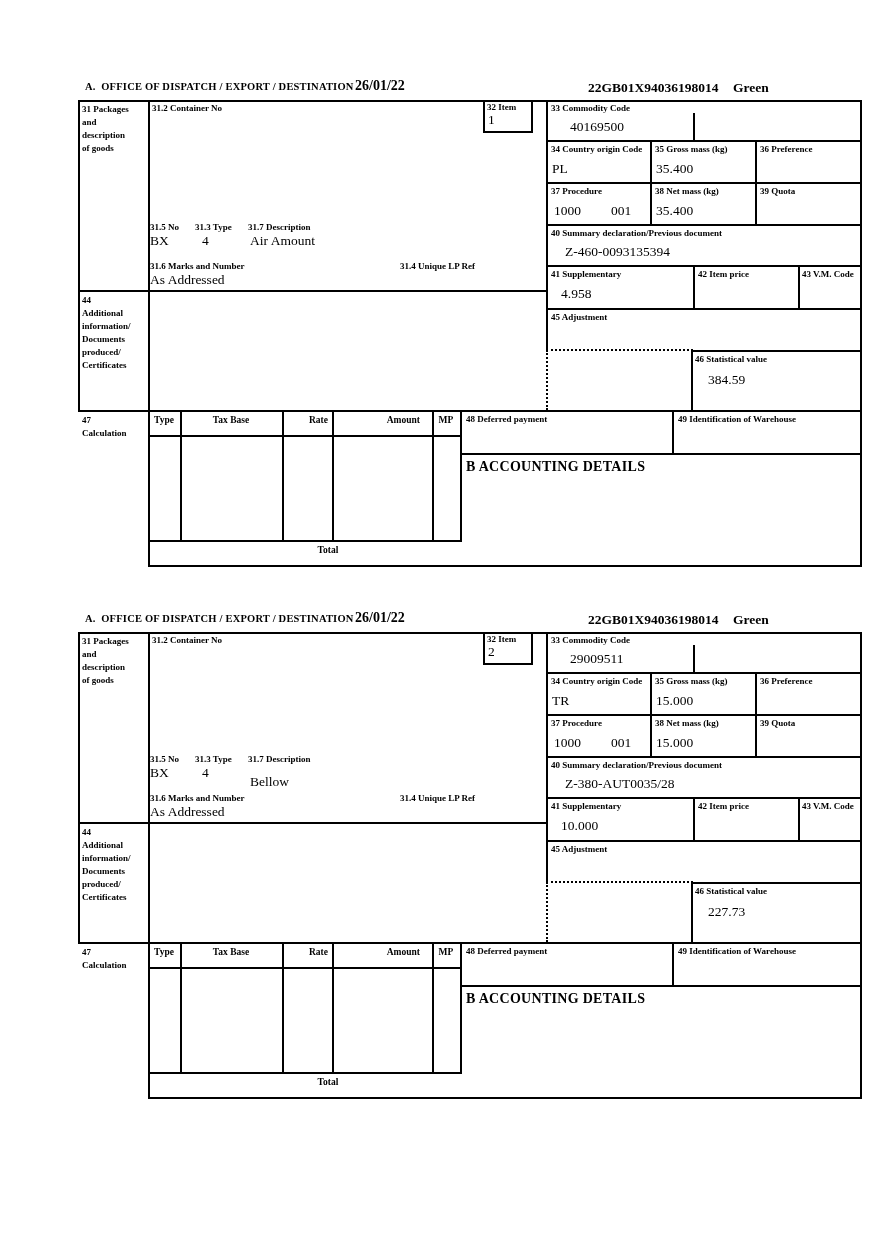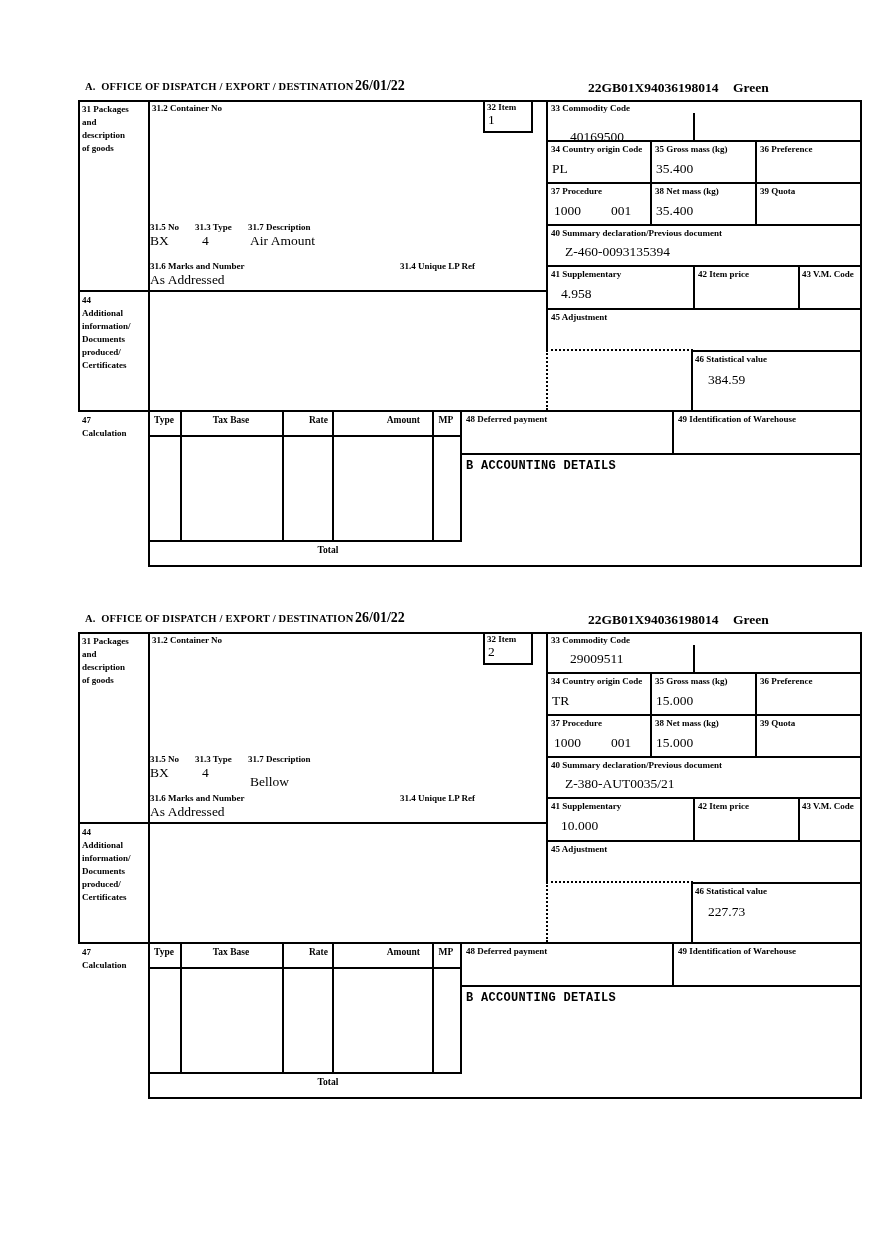--- a/index.html
+++ b/index.html
@@ -7,21 +7,21 @@
          font-family:"Liberation Serif",serif;overflow:hidden;}
   .section{position:absolute;left:78px;width:786px;height:500px;}
   .sec0{top:78px;} .sec1{top:610px;}
   
   .lbl{position:absolute;font-size:9px;font-weight:bold;line-height:13px;white-space:pre-line;}
   .lbl-s{position:absolute;font-size:9px;font-weight:bold;line-height:11px;white-space:pre;}
   .val{position:absolute;font-size:13.5px;line-height:15px;white-space:pre;}
   .office{position:absolute;font-size:10.5px;font-weight:bold;white-space:pre;letter-spacing:.2px;}
   .date{position:absolute;font-size:14px;font-weight:bold;}
   .mrn{position:absolute;font-size:13.5px;font-weight:bold;white-space:pre;}
-  .bacc{position:absolute;font-size:12px;font-weight:bold;letter-spacing:.3px;font-family:Liberation Mono, monospace;}
+  .bacc{position:absolute;font-size:14px;font-weight:bold;letter-spacing:.3px;}
   .thead{position:absolute;font-size:9.5px;font-weight:bold;top:337px;}
   .total{position:absolute;font-size:9.5px;font-weight:bold;left:70px;width:360px;top:467px;text-align:center;}
   
   .hl{position:absolute;height:2px;background:#000;}
   .vl{position:absolute;width:2px;background:#000;}
   .hld{position:absolute;height:0;border-top:2px dotted #000;}
   .vld{position:absolute;width:0;border-left:2px dotted #000;}
   .box32{position:absolute;left:405px;top:22px;width:46px;height:29px;border:2px solid #000;}
   .box32 .b32l{position:absolute;left:2px;top:0px;font-size:9px;font-weight:bold;}
   .box32 .b32v{position:absolute;left:3px;top:10px;font-size:13.5px;}
@@ -78,21 +78,21 @@
 description
 of goods</div>
     <div class="lbl-s" style="left:74px;top:25px">31.2 Container No</div>
 
     <div class="box32">
       <div class="b32l">32 Item</div>
       <div class="b32v">1</div>
     </div>
 
     <div class="lbl-s" style="left:473px;top:25px">33 Commodity Code</div>
-    <div class="val" style="left:492px;top:51px">40169500</div>
+    <div class="val" style="left:492px;top:41px">40169500</div>
 
     <div class="lbl-s" style="left:473px;top:66px">34 Country origin Code</div>
     <div class="val" style="left:474px;top:83px">PL</div>
     <div class="lbl-s" style="left:577px;top:66px">35 Gross mass (kg)</div>
     <div class="val" style="left:578px;top:83px">35.400</div>
     <div class="lbl-s" style="left:682px;top:66px">36 Preference</div>
 
     <div class="lbl-s" style="left:473px;top:108px">37 Procedure</div>
     <div class="val" style="left:476px;top:125px">1000</div>
     <div class="val" style="left:533px;top:125px">001</div>
@@ -206,21 +206,21 @@
     <div class="lbl-s" style="left:682px;top:66px">36 Preference</div>
 
     <div class="lbl-s" style="left:473px;top:108px">37 Procedure</div>
     <div class="val" style="left:476px;top:125px">1000</div>
     <div class="val" style="left:533px;top:125px">001</div>
     <div class="lbl-s" style="left:577px;top:108px">38 Net mass (kg)</div>
     <div class="val" style="left:578px;top:125px">15.000</div>
     <div class="lbl-s" style="left:682px;top:108px">39 Quota</div>
 
     <div class="lbl-s" style="left:473px;top:150px">40 Summary declaration/Previous document</div>
-    <div class="val" style="left:487px;top:166px">Z-380-AUT0035/21</div>
+    <div class="val" style="left:487px;top:166px">Z-380-AUT0035/28</div>
 
     <div class="lbl-s" style="left:473px;top:191px">41 Supplementary</div>
     <div class="val" style="left:483px;top:208px">10.000</div>
     <div class="lbl-s" style="left:620px;top:191px">42 Item price</div>
     <div class="lbl-s" style="left:724px;top:191px">43 V.M. Code</div>
 
     <div class="lbl-s" style="left:72px;top:144px">31.5 No</div>
     <div class="lbl-s" style="left:117px;top:144px">31.3 Type</div>
     <div class="lbl-s" style="left:170px;top:144px">31.7 Description</div>
     <div class="val" style="left:72px;top:155px">BX</div>

